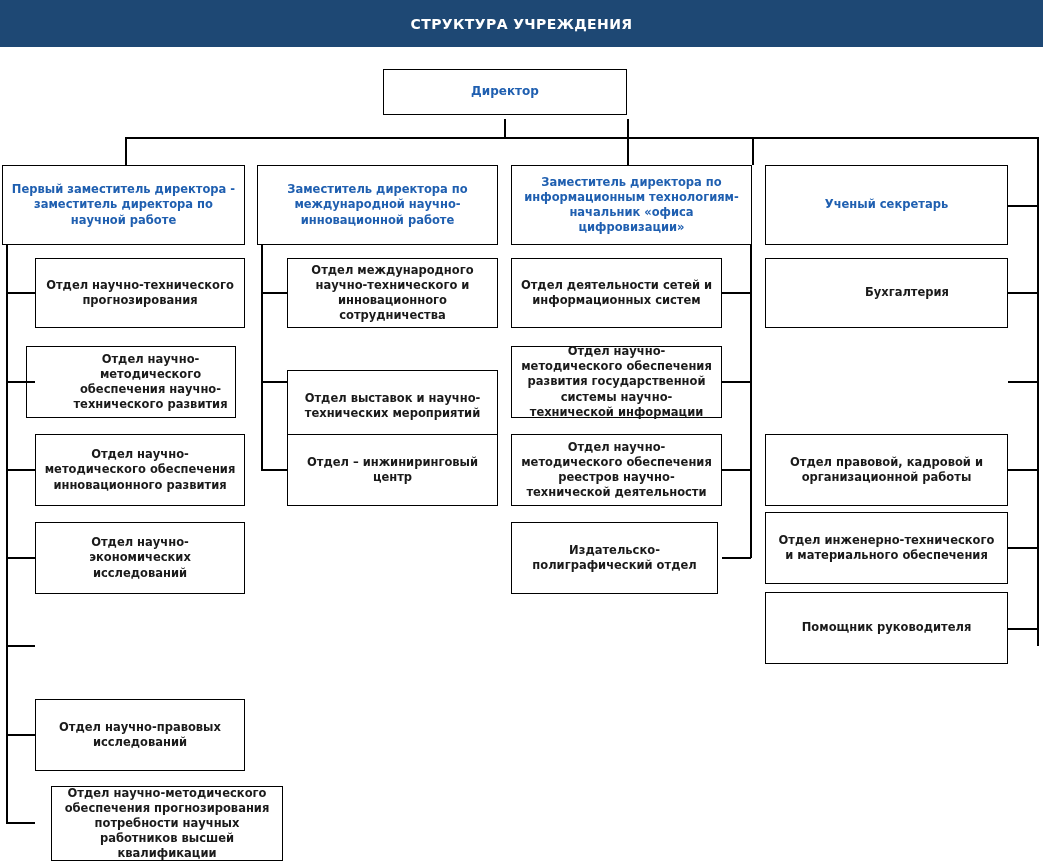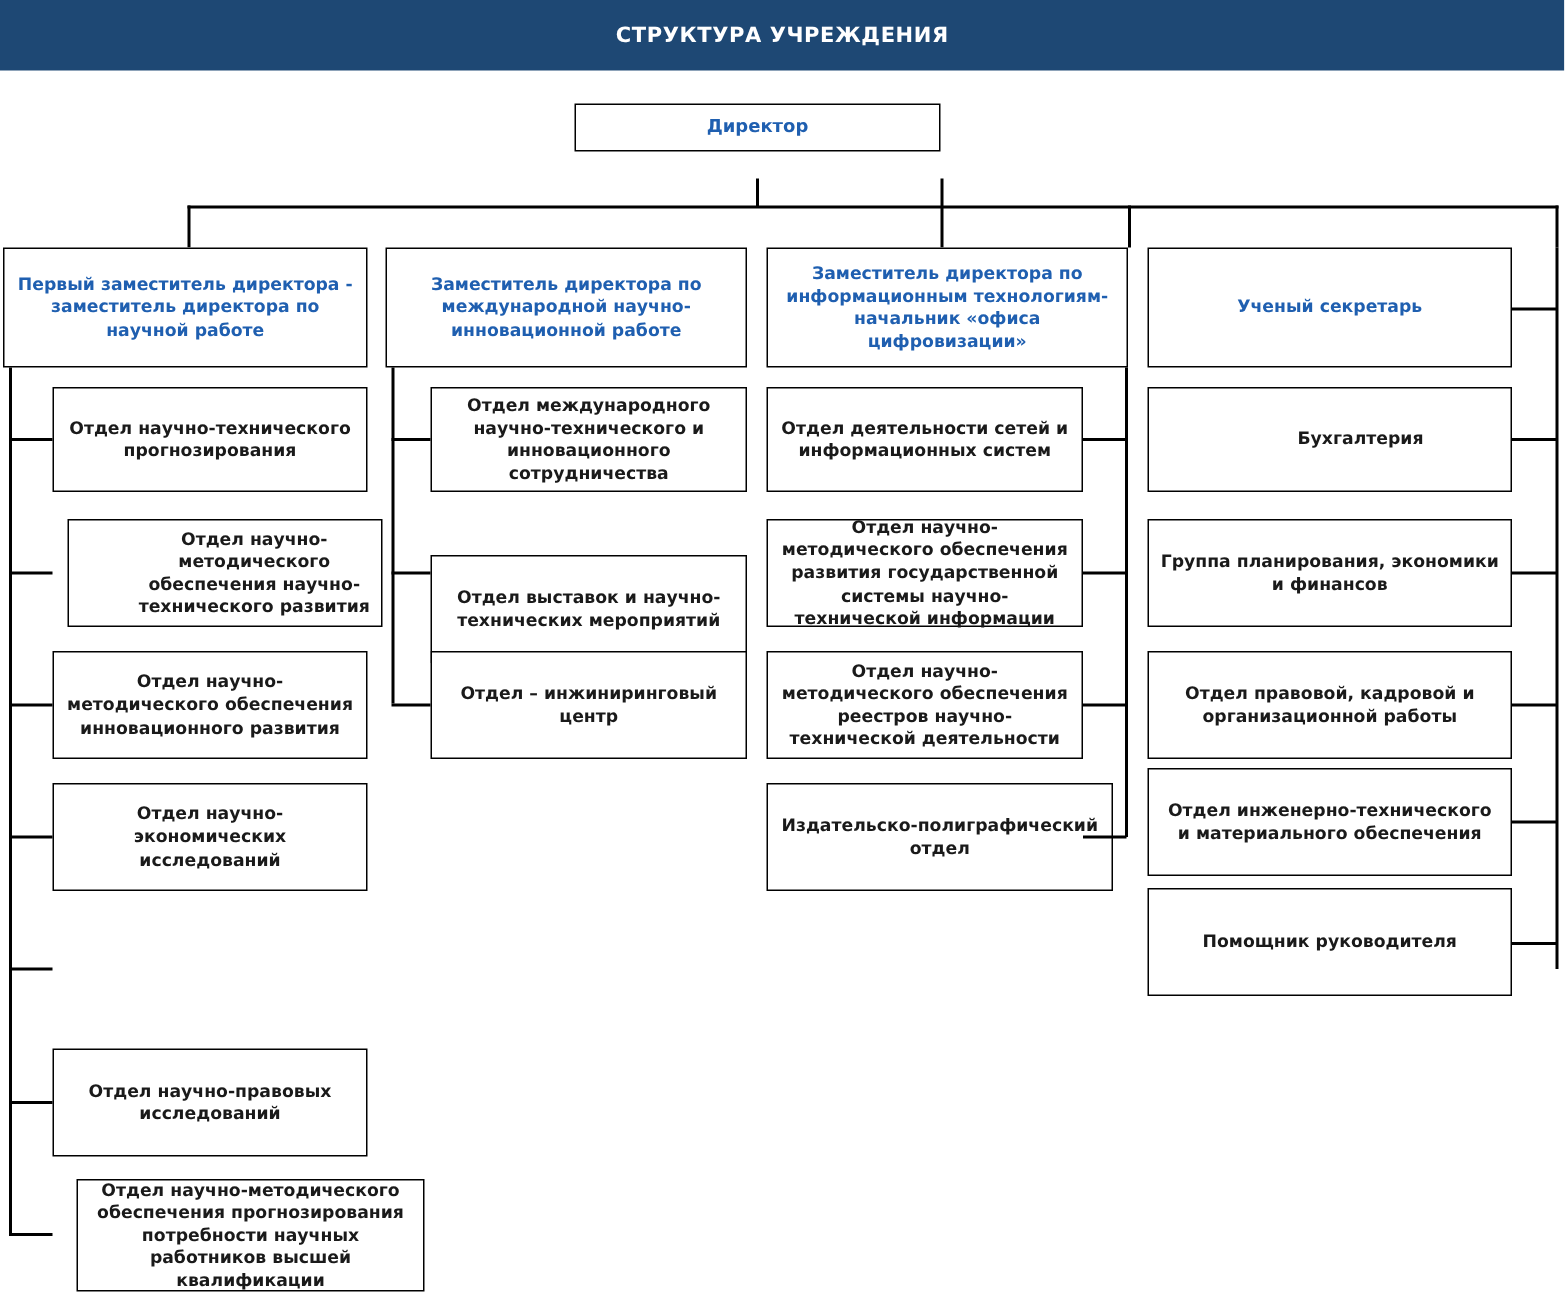--- a/index.html
+++ b/index.html
@@ -74,21 +74,21 @@
 </style>
 </head>
 <body>
 
 <div id="chart">
 
   <div class="banner">
     <span class="banner-title">СТРУКТУРА УЧРЕЖДЕНИЯ</span>
   </div>
 
-  <div class="node root" style="left:383px; top:69px; width:244px; height:32px;justify-content:flex-end;">
+  <div class="node root" style="left:383px; top:69px; width:244px; height:46px;justify-content:flex-end;">
     <span class="node-label">Директор</span>
   </div>
 
   <div class="ln ln-v" style="left:504px; top:119px; height:19px;"></div>
   <div class="ln ln-h" style="left:125px; top:137px; width:914px;"></div>
 
   <div class="ln ln-v" style="left:125px; top:137px; height:28px;"></div>
   <div class="ln ln-v" style="left:627px; top:119px; height:46px;"></div>
   <div class="ln ln-v" style="left:752px; top:137px; height:28px;"></div>
   <div class="ln ln-v" style="left:1037px; top:137px; height:28px;"></div>
@@ -97,21 +97,21 @@
     <span class="node-label">Первый заместитель директора - заместитель директора по научной работе</span>
   </div>
 
   <div class="ln ln-v" style="left:6px; top:245px; height:578px;"></div>
 
   <div class="node lvl-dept" style="left:35px; top:258px; width:210px; height:70px;">
     <span class="node-label">Отдел научно-технического прогнозирования</span>
   </div>
   <div class="ln ln-h" style="left:6px; top:292px; width:29px;"></div>
 
-  <div class="node lvl-dept" style="left:45px; top:346px; width:210px; height:72px;padding-left:46px;">
+  <div class="node lvl-dept" style="left:26px; top:346px; width:210px; height:72px;padding-left:46px;">
     <span class="node-label">Отдел научно-методического обеспечения научно-технического развития</span>
   </div>
   <div class="ln ln-h" style="left:6px; top:381px; width:29px;"></div>
 
   <div class="node lvl-dept" style="left:35px; top:434px; width:210px; height:72px;">
     <span class="node-label">Отдел научно-методического обеспечения инновационного развития</span>
   </div>
   <div class="ln ln-h" style="left:6px; top:469px; width:29px;"></div>
 
   <div class="node lvl-dept" style="left:35px; top:522px; width:210px; height:72px;">
@@ -165,40 +165,37 @@
   <div class="node lvl-dept" style="left:511px; top:346px; width:211px; height:72px;">
     <span class="node-label">Отдел научно-методического обеспечения развития государственной системы научно-технической информации</span>
   </div>
   <div class="ln ln-h" style="left:722px; top:381px; width:29px;"></div>
 
   <div class="node lvl-dept" style="left:511px; top:434px; width:211px; height:72px;">
     <span class="node-label">Отдел научно-методического обеспечения реестров научно-технической деятельности</span>
   </div>
   <div class="ln ln-h" style="left:722px; top:469px; width:29px;"></div>
 
-  <div class="node lvl-dept" style="left:511px; top:522px; width:231px; height:72px;">
+  <div class="node lvl-dept" style="left:511px; top:522px; width:207px; height:72px;">
     <span class="node-label">Издательско-полиграфический отдел</span>
   </div>
   <div class="ln ln-h" style="left:722px; top:557px; width:29px;"></div>
 
   <div class="node lvl-head" style="left:765px; top:165px; width:243px; height:80px;">
     <span class="node-label">Ученый секретарь</span>
   </div>
 
   <div class="ln ln-v" style="left:1037px; top:165px; height:481px;"></div>
   <div class="ln ln-h" style="left:1008px; top:205px; width:30px;"></div>
 
   <div class="node lvl-dept" style="left:765px; top:258px; width:243px; height:70px;padding-left:48px;">
     <span class="node-label">Бухгалтерия</span>
   </div>
   <div class="ln ln-h" style="left:1008px; top:292px; width:30px;"></div>
 
-  <div class="node lvl-dept" style="left:765px; top:346px; width:243px; height:72px;">
-    <span class="node-label">Группа планирования, экономики и финансов</span>
-  </div>
   <div class="ln ln-h" style="left:1008px; top:381px; width:30px;"></div>
 
   <div class="node lvl-dept" style="left:765px; top:434px; width:243px; height:72px;">
     <span class="node-label">Отдел правовой, кадровой и организационной работы</span>
   </div>
   <div class="ln ln-h" style="left:1008px; top:469px; width:30px;"></div>
 
   <div class="node lvl-dept" style="left:765px; top:512px; width:243px; height:72px;">
     <span class="node-label">Отдел инженерно-технического и материального обеспечения</span>
   </div>

